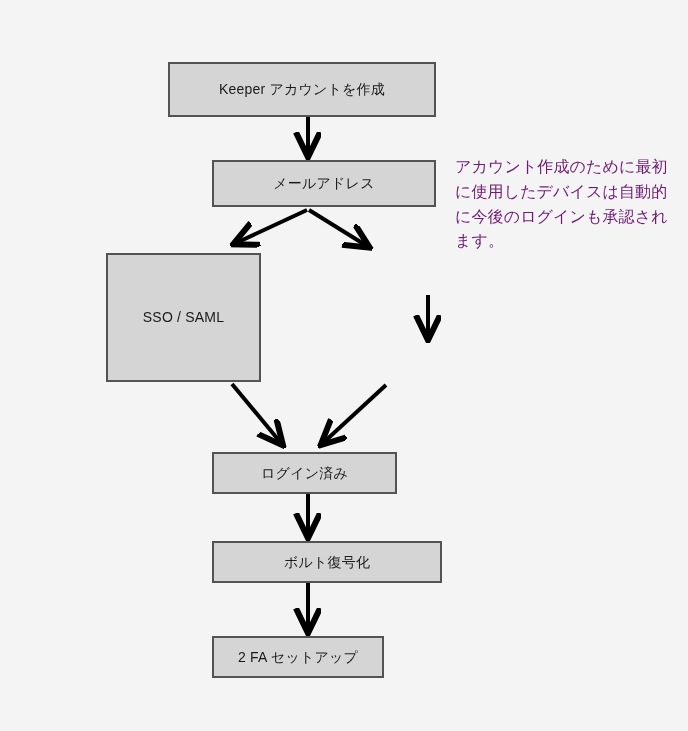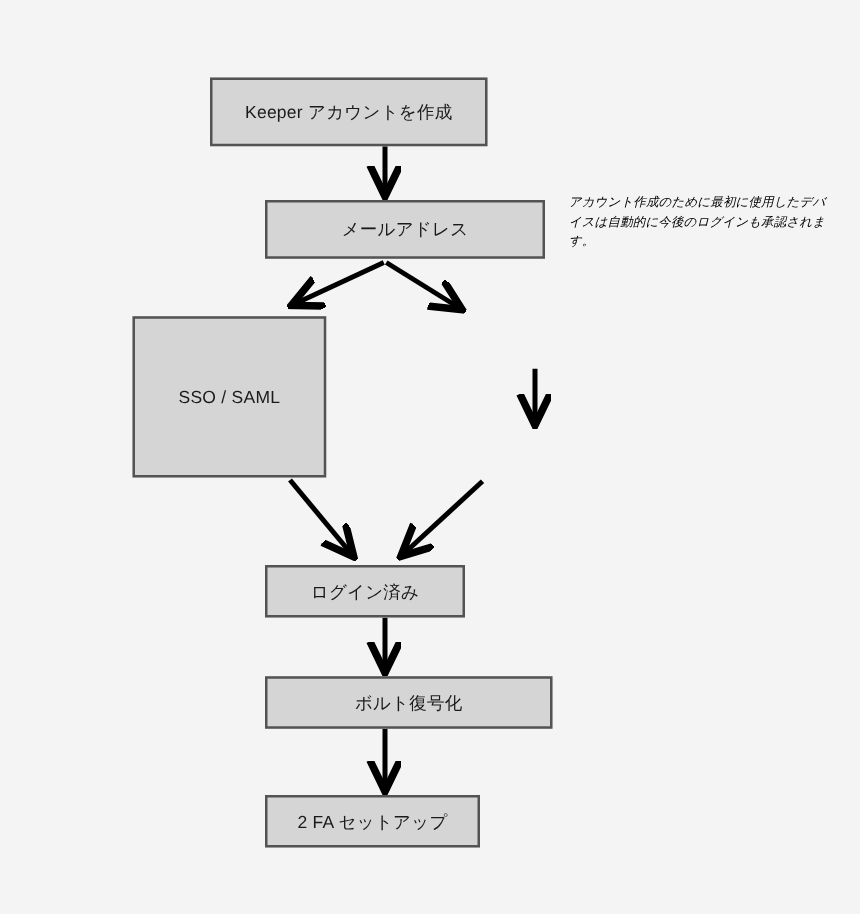--- a/index.html
+++ b/index.html
@@ -31,27 +31,26 @@
     font-size: 14px;
     line-height: 1.35;
     letter-spacing: 0.2px;
   }
   .node-label {
     display: block;
     padding: 0 6px;
   }
   .note {
     position: absolute;
-    color: #000000;
-    font-size: 10px;
+    color: #701a75;
+    font-size: 16px;
     line-height: 1.55;
     letter-spacing: 0.1px;
     white-space: pre-line;
     text-align: left;
-    font-style: italic;
   }
   svg.edges {
     position: absolute;
     left: 0;
     top: 0;
     width: 688px;
     height: 731px;
     pointer-events: none;
   }
 </style>
@@ -72,35 +71,35 @@
       <line x1="307" y1="210" x2="236" y2="243"></line>
       <line x1="309" y1="210" x2="367" y2="246"></line>
       <line x1="428" y1="295" x2="428" y2="337"></line>
       <line x1="232" y1="384" x2="281" y2="443"></line>
       <line x1="386" y1="385" x2="323" y2="443"></line>
       <line x1="308" y1="494" x2="308" y2="535"></line>
       <line x1="308" y1="583" x2="308" y2="630"></line>
     </g>
   </svg>
 
-  <div class="node" style="left:168px; top:62px; width:222px; height:55px;">
+  <div class="node" style="left:168px; top:62px; width:268px; height:55px;">
     <span class="node-label">Keeper アカウントを作成</span>
   </div>
 
   <div class="node" style="left:212px; top:160px; width:224px; height:47px;">
     <span class="node-label">メールアドレス</span>
   </div>
 
   <div class="node" style="left:106px; top:253px; width:155px; height:129px;">
     <span class="node-label">SSO / SAML</span>
   </div>
 
 
 
-  <div class="node" style="left:212px; top:452px; width:160px; height:42px;">
+  <div class="node" style="left:212px; top:452px; width:185px; height:42px;">
     <span class="node-label">ログイン済み</span>
   </div>
 
   <div class="node" style="left:212px; top:541px; width:230px; height:42px;">
     <span class="node-label">ボルト復号化</span>
   </div>
 
   <div class="node" style="left:212px; top:636px; width:172px; height:42px;">
     <span class="node-label">2 FA セットアップ</span>
   </div>

